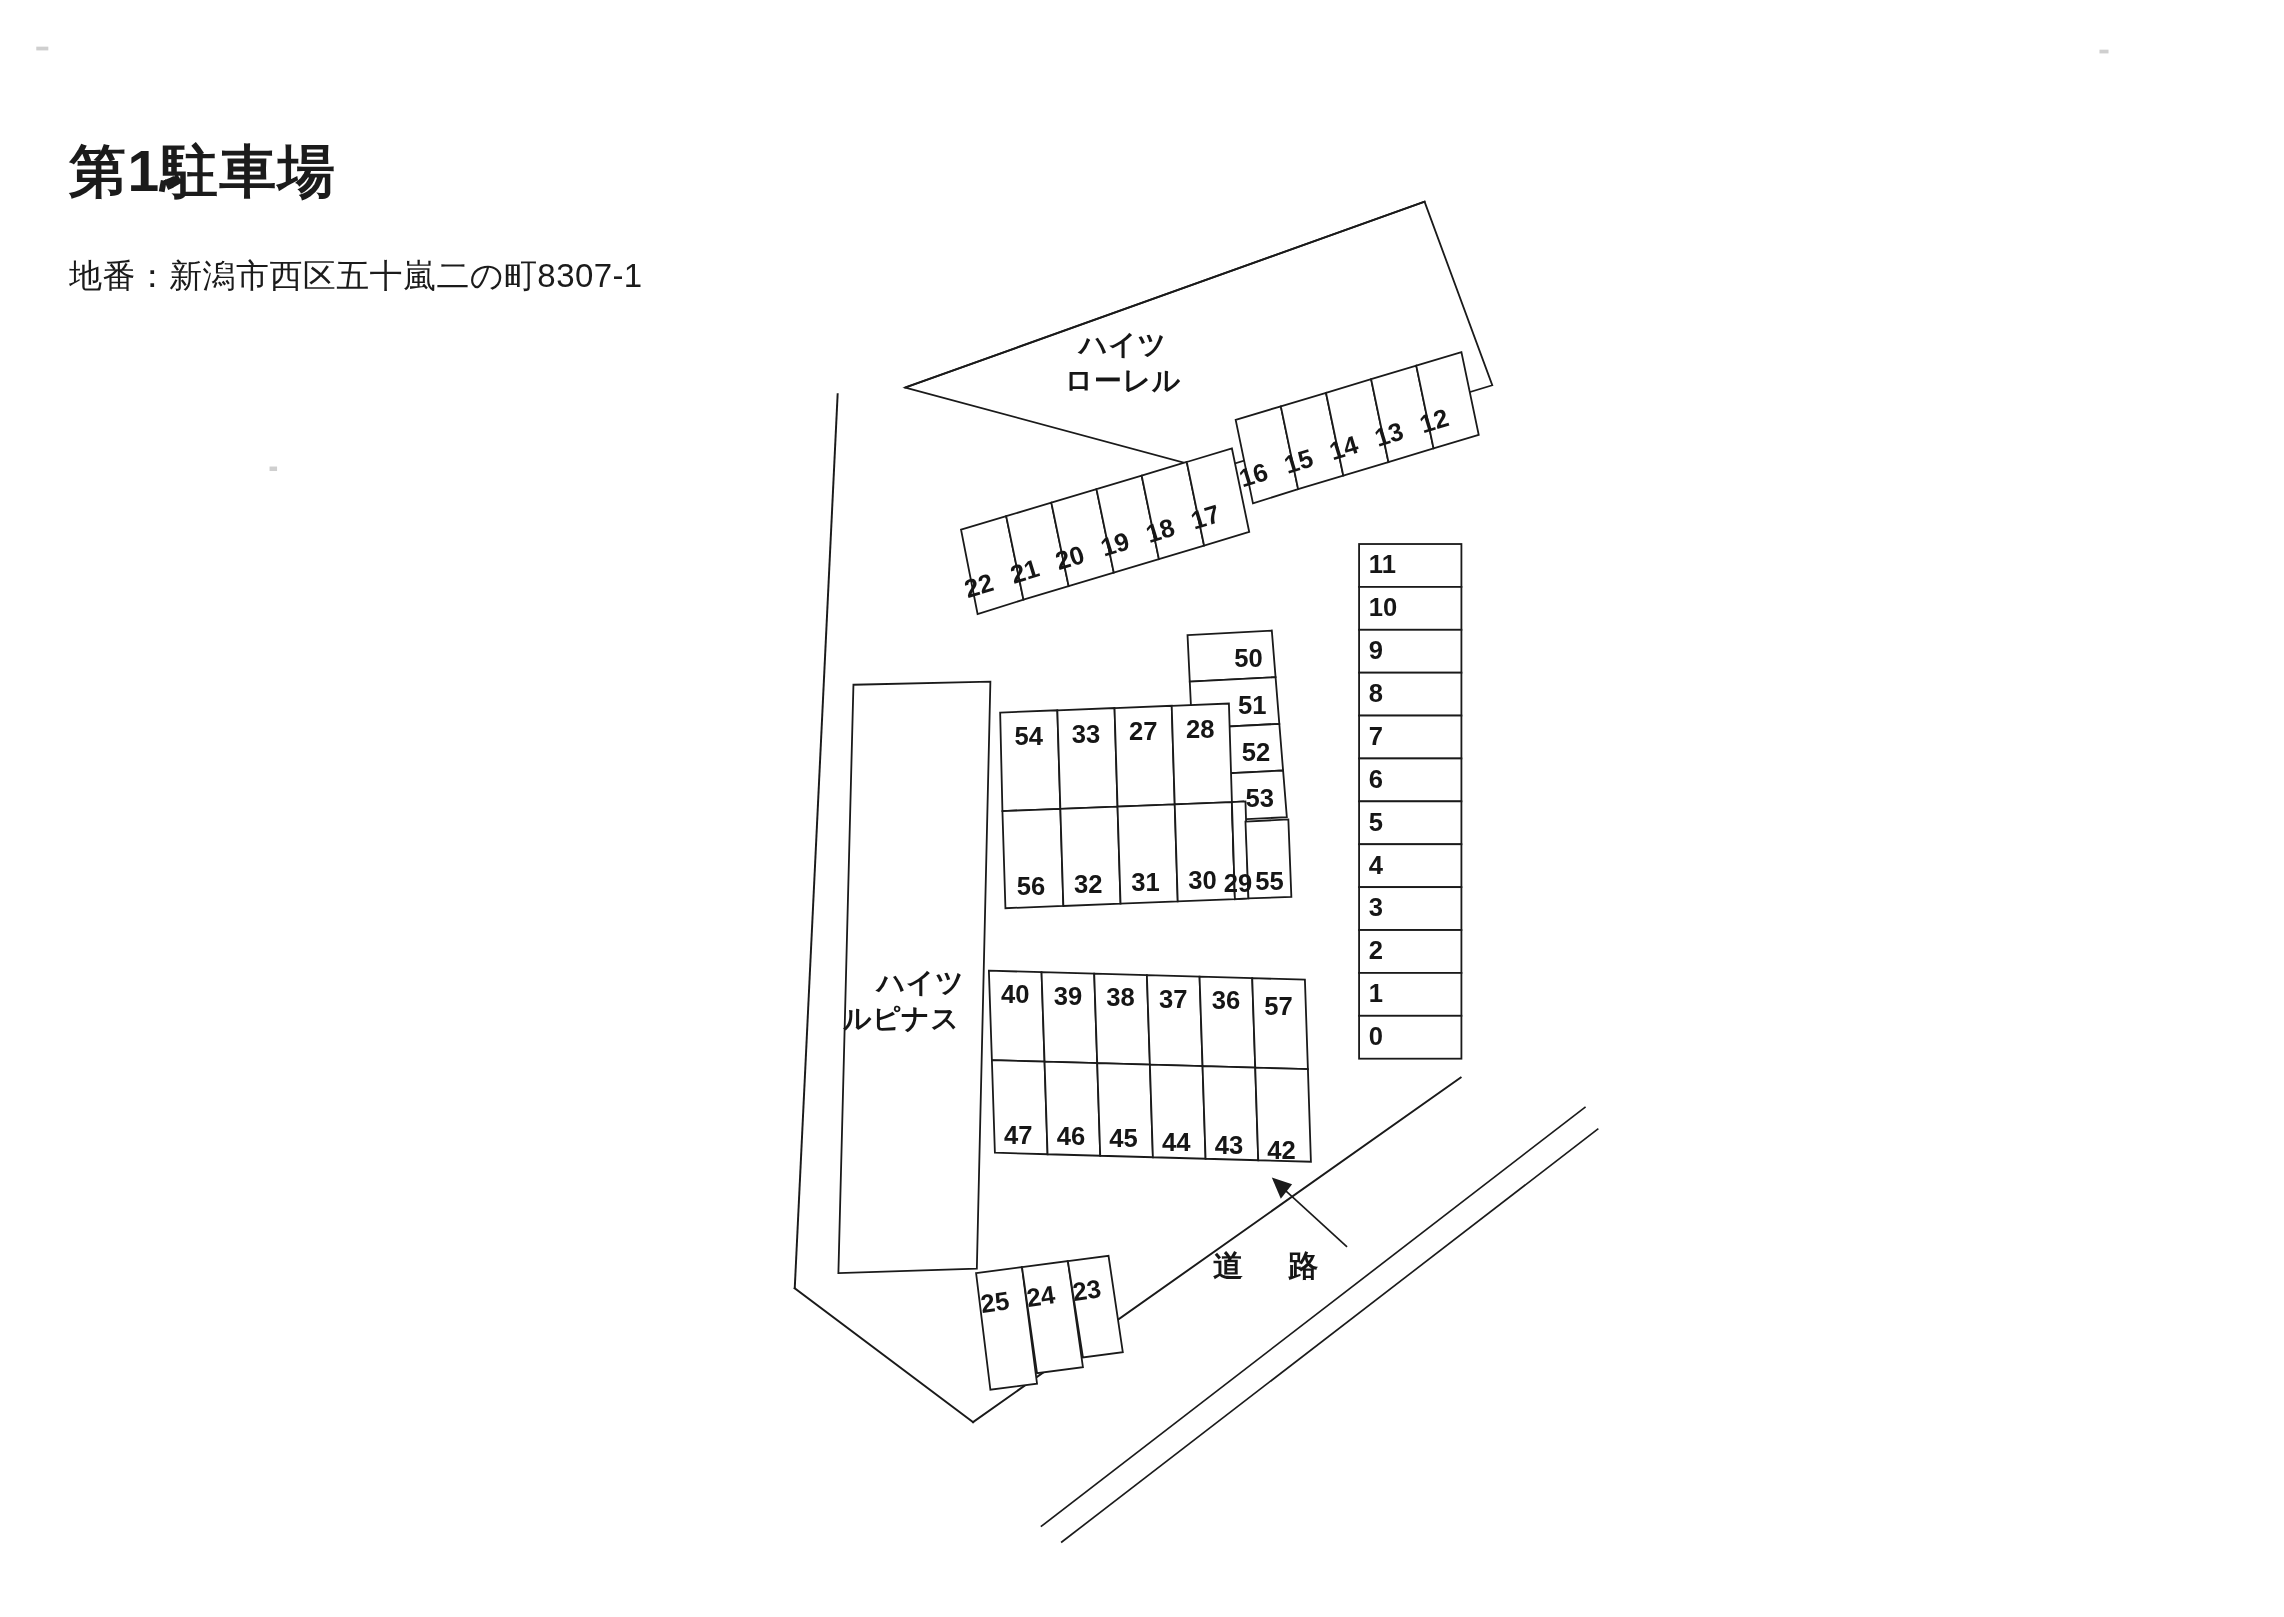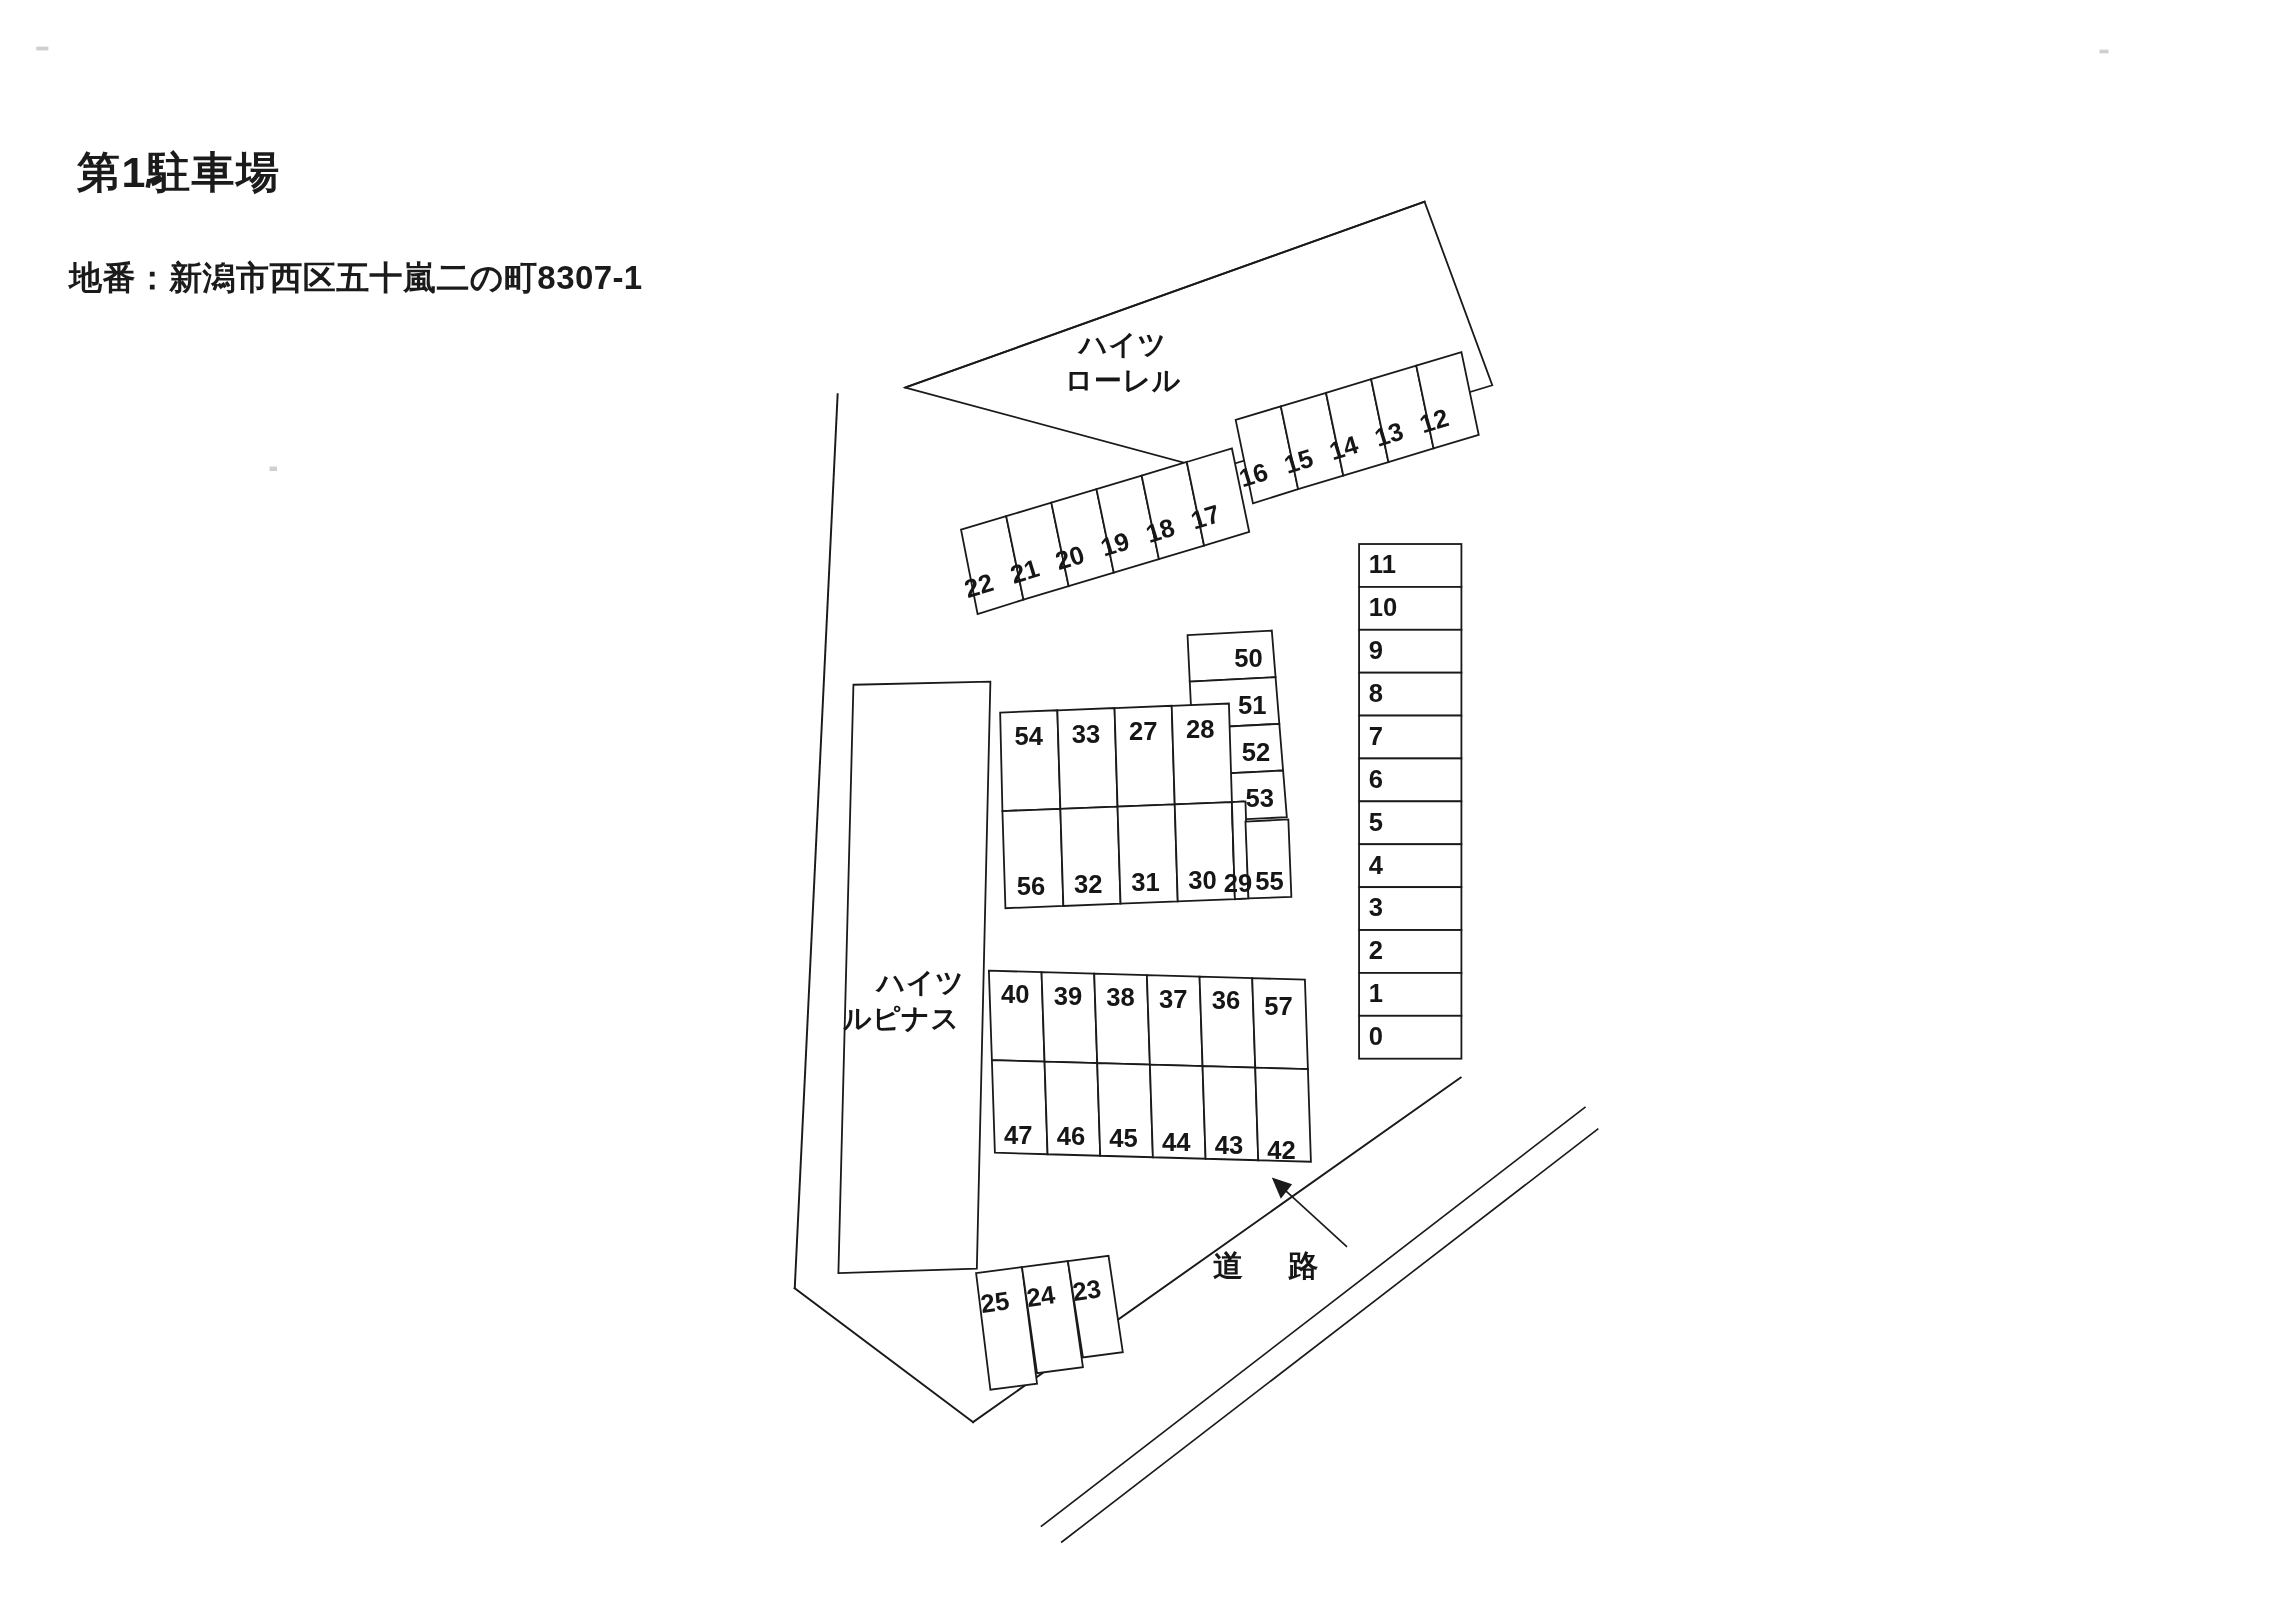--- a/index.html
+++ b/index.html
@@ -20,31 +20,31 @@
     inset: 0;
     background: #ffffff;
   }
   .header {
     position: absolute;
     left: 69px;
     top: 143px;
     width: 1054px;
   }
   .doc-title {
-    font-size: 43px;
+    font-size: 57px;
     font-weight: 700;
     letter-spacing: 1.5px;
     color: #1b1b1b;
     line-height: 1;
-    margin: 8px;
+    margin: 0;
     white-space: nowrap;
   }
   .doc-subtitle {
     font-size: 33px;
-    font-weight: 700;
+    font-weight: 400;
     color: #1b1b1b;
     margin: 0;
     padding-top: 54px;
     white-space: nowrap;
     letter-spacing: 0.4px;
   }
   svg#map {
     position: absolute;
     left: 0;
     top: 0;

